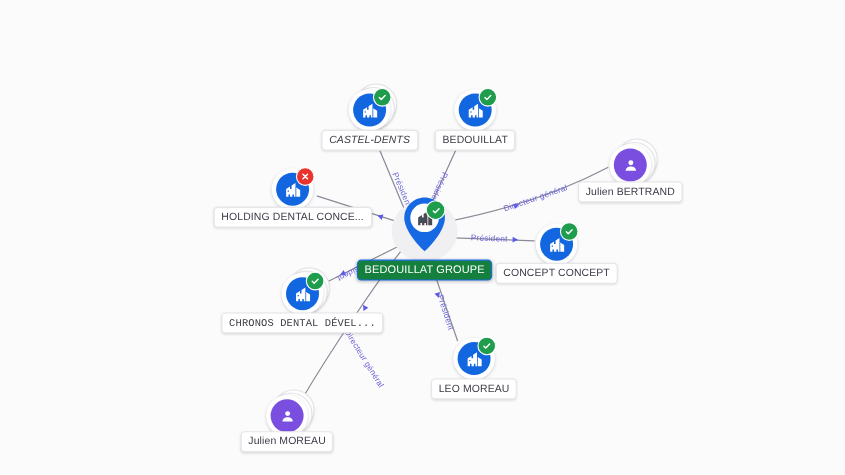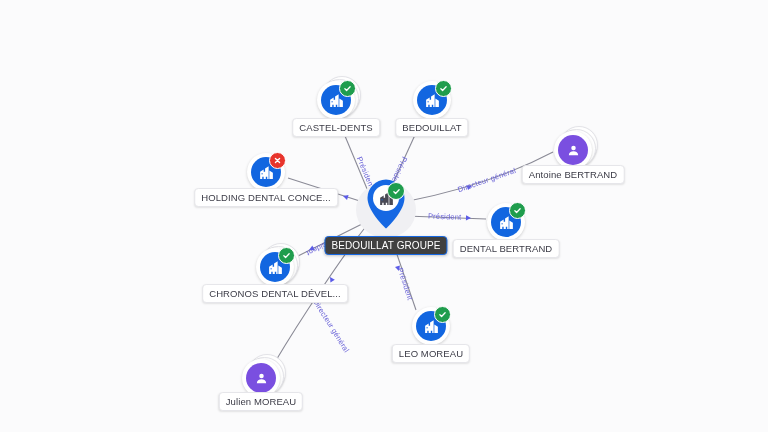--- a/index.html
+++ b/index.html
@@ -175,21 +175,21 @@
               </svg>
             </div>
             <div class="badge" style="background: rgb(31, 157, 77);">
               <svg width="9" height="9" viewBox="0 0 24 24" aria-hidden="true">
                 <path fill="none" stroke="#ffffff" stroke-width="3.4" stroke-linecap="round" stroke-linejoin="round" d="M5 12.6l4.6 4.6L19 7.4"></path>
               </svg>
             </div>
           </div>
         </div>
       </div>
-      <div class="node-label" style="left: 336px; top: 118px;">CASTEL-DENTS</div>
+      <div class="node-label" style="left: 336px; top: 118px; font-style: italic;">CASTEL-DENTS</div>
       <div class="node" style="left: 432px; top: 100px;">
         <div class="node-icon-wrap">
           <div class="disc">
             <div class="inner-circle" style="background: rgb(18, 102, 224);">
               <svg width="17" height="17" viewBox="0 0 24 24" aria-hidden="true">
                 <path fill="#ffffff" d="M3 21V11l5-3.2V11h2V6.4l5-3.2V21h-2v-3h-2v3H8v-3H6v3H3zm13 0V9.2l5 3.1V21h-5z"></path>
                 <rect x="5" y="13" width="1.6" height="1.6" fill="#1266e0"></rect>
               </svg>
             </div>
             <div class="badge" style="background: rgb(31, 157, 77);">
@@ -208,21 +208,21 @@
           <div class="disc">
             <div class="inner-circle person" style="background: rgb(122, 79, 224);">
               <svg width="15" height="15" viewBox="0 0 24 24" aria-hidden="true">
                 <circle cx="12" cy="8" r="3.6" fill="#ffffff"></circle>
                 <path fill="#ffffff" d="M4.5 19.5c0-4 3.4-6.2 7.5-6.2s7.5 2.2 7.5 6.2z"></path>
               </svg>
             </div>
           </div>
         </div>
       </div>
-      <div class="node-label" style="left: 573px; top: 165px;">Antoine BERTRAND</div>
+      <div class="node-label" style="left: 573px; top: 165px;">Julien BERTRAND</div>
       <div class="node" style="left: 266px; top: 172px;">
         <div class="node-icon-wrap">
           <div class="disc">
             <div class="inner-circle" style="background: rgb(18, 102, 224);">
               <svg width="17" height="17" viewBox="0 0 24 24" aria-hidden="true">
                 <path fill="#ffffff" d="M3 21V11l5-3.2V11h2V6.4l5-3.2V21h-2v-3h-2v3H8v-3H6v3H3zm13 0V9.2l5 3.1V21h-5z"></path>
                 <rect x="5" y="13" width="1.6" height="1.6" fill="#1266e0"></rect>
               </svg>
             </div>
             <div class="badge err" style="background: rgb(232, 52, 44);">
@@ -244,41 +244,41 @@
               </svg>
             </div>
             <div class="badge" style="background: rgb(31, 157, 77);">
               <svg width="9" height="9" viewBox="0 0 24 24" aria-hidden="true">
                 <path fill="none" stroke="#ffffff" stroke-width="3.4" stroke-linecap="round" stroke-linejoin="round" d="M5 12.6l4.6 4.6L19 7.4"></path>
               </svg>
             </div>
           </div>
         </div>
       </div>
-      <div class="node-label" style="left: 506px; top: 239px;">DENTAL BERTRAND</div>
+      <div class="node-label" style="left: 506px; top: 239px;">CONCEPT CONCEPT</div>
       <div class="node" style="left: 275px; top: 267px;">
         <div class="node-icon-wrap">
           <div class="stack s1"></div>
           <div class="stack s2"></div>
           <div class="disc">
             <div class="inner-circle" style="background: rgb(18, 102, 224);">
               <svg width="17" height="17" viewBox="0 0 24 24" aria-hidden="true">
                 <path fill="#ffffff" d="M3 21V11l5-3.2V11h2V6.4l5-3.2V21h-2v-3h-2v3H8v-3H6v3H3zm13 0V9.2l5 3.1V21h-5z"></path>
                 <rect x="5" y="13" width="1.6" height="1.6" fill="#1266e0"></rect>
               </svg>
             </div>
             <div class="badge" style="background: rgb(31, 157, 77);">
               <svg width="9" height="9" viewBox="0 0 24 24" aria-hidden="true">
                 <path fill="none" stroke="#ffffff" stroke-width="3.4" stroke-linecap="round" stroke-linejoin="round" d="M5 12.6l4.6 4.6L19 7.4"></path>
               </svg>
             </div>
           </div>
         </div>
       </div>
-      <div class="node-label" style="left: 275px; top: 284px;">CHRONOS DENTAL DÉVEL...</div>
+      <div class="node-label" style="left: 275px; top: 284px; font-family: Liberation Mono, monospace;">CHRONOS DENTAL DÉVEL...</div>
       <div class="node" style="left: 431px; top: 326px;">
         <div class="node-icon-wrap">
           <div class="disc">
             <div class="inner-circle" style="background: rgb(18, 102, 224);">
               <svg width="17" height="17" viewBox="0 0 24 24" aria-hidden="true">
                 <path fill="#ffffff" d="M3 21V11l5-3.2V11h2V6.4l5-3.2V21h-2v-3h-2v3H8v-3H6v3H3zm13 0V9.2l5 3.1V21h-5z"></path>
                 <rect x="5" y="13" width="1.6" height="1.6" fill="#1266e0"></rect>
               </svg>
             </div>
             <div class="badge" style="background: rgb(31, 157, 77);">
@@ -314,16 +314,16 @@
             <svg width="17" height="17" viewBox="0 0 24 24" aria-hidden="true">
               <path fill="#4a4a55" d="M3 21V11l5-3.2V11h2V6.4l5-3.2V21h-2v-3h-2v3H8v-3H6v3H3zm13 0V9.2l5 3.1V21h-5z"></path>
               <rect x="5" y="13" width="1.6" height="1.6" fill="#1266e0"></rect>
             </svg>
           </div><div class="badge" style="right: 2px; top: 4px; width: 16px; height: 16px; background: rgb(31, 157, 77);">
             <svg width="9" height="9" viewBox="0 0 24 24" aria-hidden="true">
               <path fill="none" stroke="#ffffff" stroke-width="3.4" stroke-linecap="round" stroke-linejoin="round" d="M5 12.6l4.6 4.6L19 7.4"></path>
             </svg>
           </div></div>
       </div>
-      <div class="node-label selected" style="left: 386px; top: 236px; background: #404040; border-color: rgb(22, 104, 227);">BEDOUILLAT GROUPE</div>
+      <div class="node-label selected" style="left: 386px; top: 236px; background: #15803d; border-color: rgb(22, 104, 227);">BEDOUILLAT GROUPE</div>
     </div>
 
 </div>
 
 </body></html>

